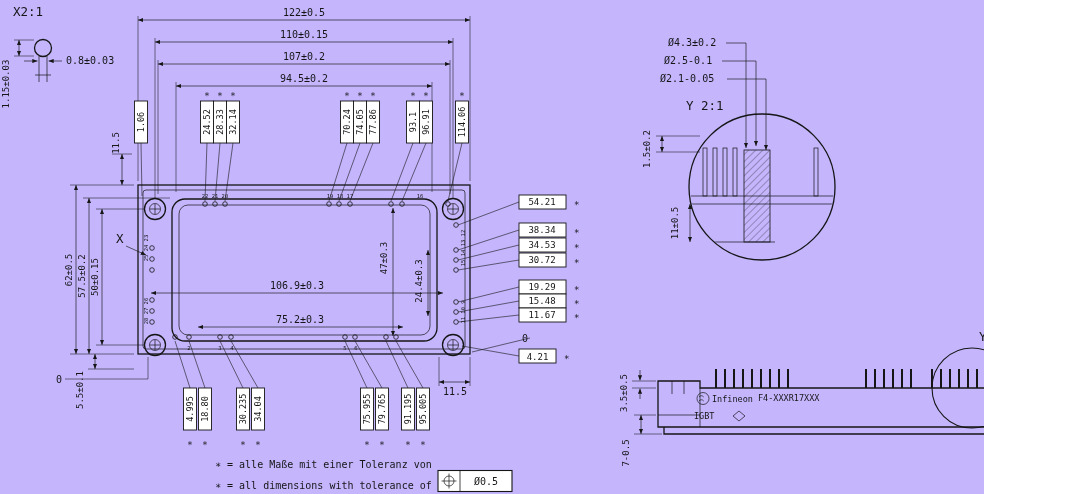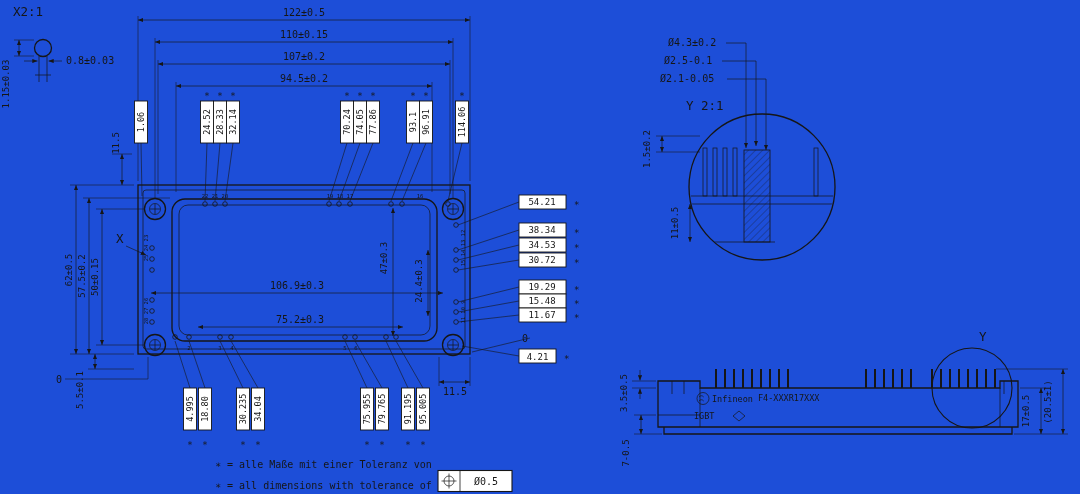--- a/index.html
+++ b/index.html
@@ -1,16 +1,16 @@
 <!DOCTYPE html>
 <html><head>
 <meta charset="utf-8">
 <style>
   html,body{margin:0;padding:0;background:#fff}
-  .canvas{position:relative;width:1080px;height:494px;background:#1d4ed8;overflow:hidden}
+  .canvas{position:relative;width:984px;height:494px;background:#c4b5fd;overflow:hidden}
   .canvas svg{position:absolute;left:0;top:0}
   svg text{font-family:"DejaVu Sans Mono","Liberation Mono",monospace;fill:#161616}
   .t13{font-size:12.5px}
   .t10{font-size:10px}
   .t9{font-size:9px}
   .t85{font-size:8.5px}
   .t55{font-size:5.5px}
   .mid{text-anchor:middle}
   .lw2{fill:none;stroke:#161616;stroke-width:1.3}
   .lw1{fill:none;stroke:#161616;stroke-width:0.7}

